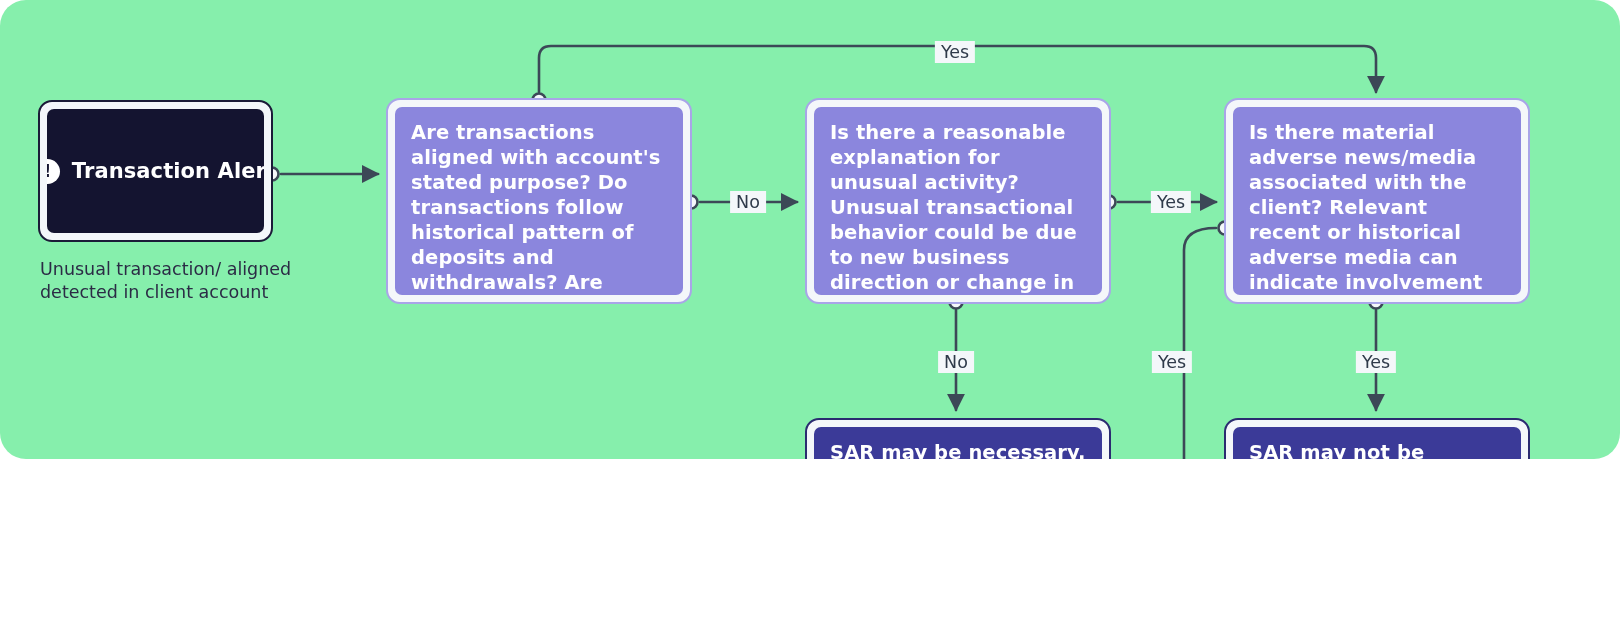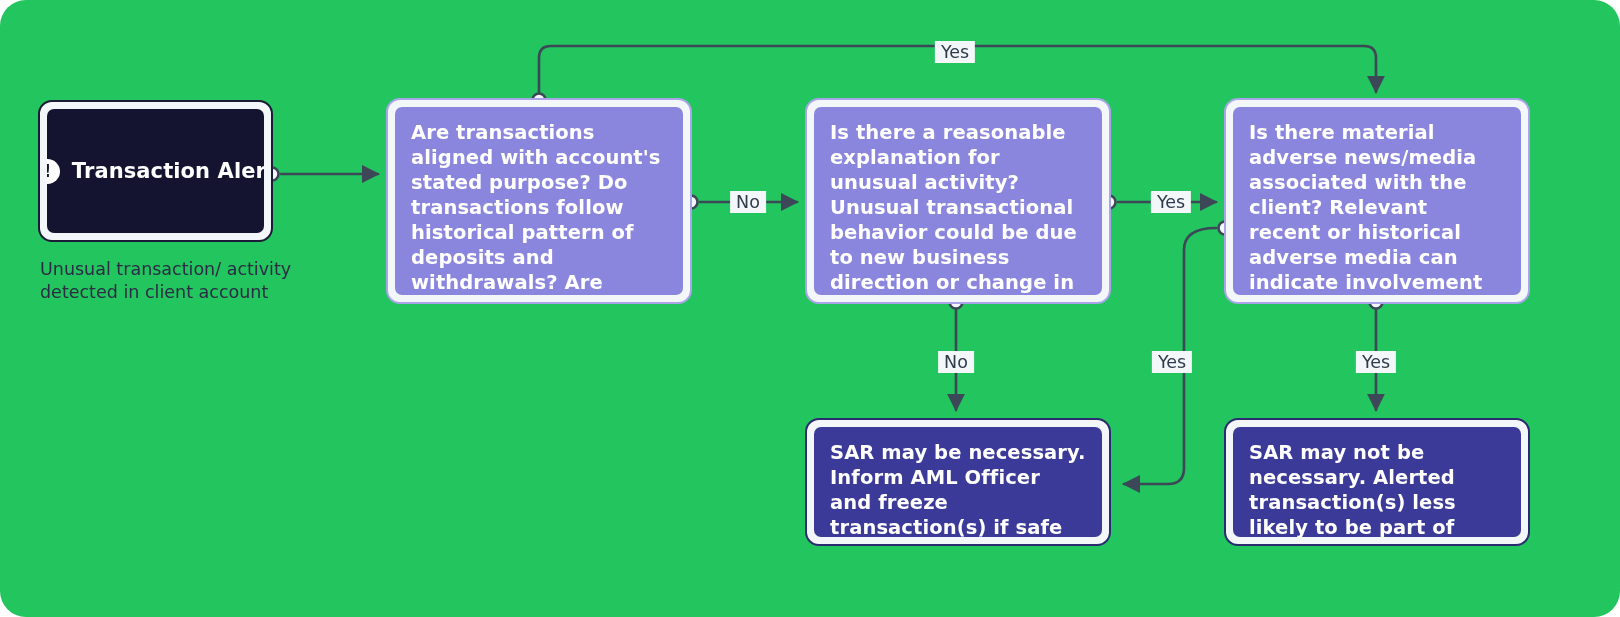--- a/index.html
+++ b/index.html
@@ -10,22 +10,22 @@
   body {
     width: 1620px;
     height: 617px;
     overflow: hidden;
     font-family: "DejaVu Sans", "Liberation Sans", sans-serif;
   }
 
   #canvas {
     position: relative;
     width: 1620px;
-    height: 617px;
-    background: #22c55e;
+    height: 459px;
+    background: #86efac;
     border-radius: 26px;
     overflow: hidden;
   }
 
   #wires {
     position: absolute;
     left: 0;
     top: 0;
     width: 1620px;
     height: 617px;
@@ -185,21 +185,21 @@
   <div class="edge-label" style="left:1172px; top:362px;">Yes</div>
   <div class="edge-label" style="left:1376px; top:362px;">Yes</div>
 
   <div class="node node-alert" id="alert-node">
     <div class="inner">
       <span class="alert-badge">!</span>
       <span class="alert-label">Transaction Alert</span>
     </div>
   </div>
 
-  <div class="alert-caption">Unusual transaction/ activity detected in client account</div>
+  <div class="alert-caption">Unusual transaction/ aligned detected in client account</div>
 
   <div class="node node-decision" id="dec-1">
     <div class="inner">Are transactions aligned with account's stated purpose? Do transactions follow historical pattern of deposits and withdrawals? Are transaction values similar to historical amounts?</div>
   </div>
 
   <div class="node node-decision" id="dec-2">
     <div class="inner">Is there a reasonable explanation for unusual activity? Unusual transactional behavior could be due to new business direction or change in lifestyle.</div>
   </div>
 
   <div class="node node-decision" id="dec-3">

